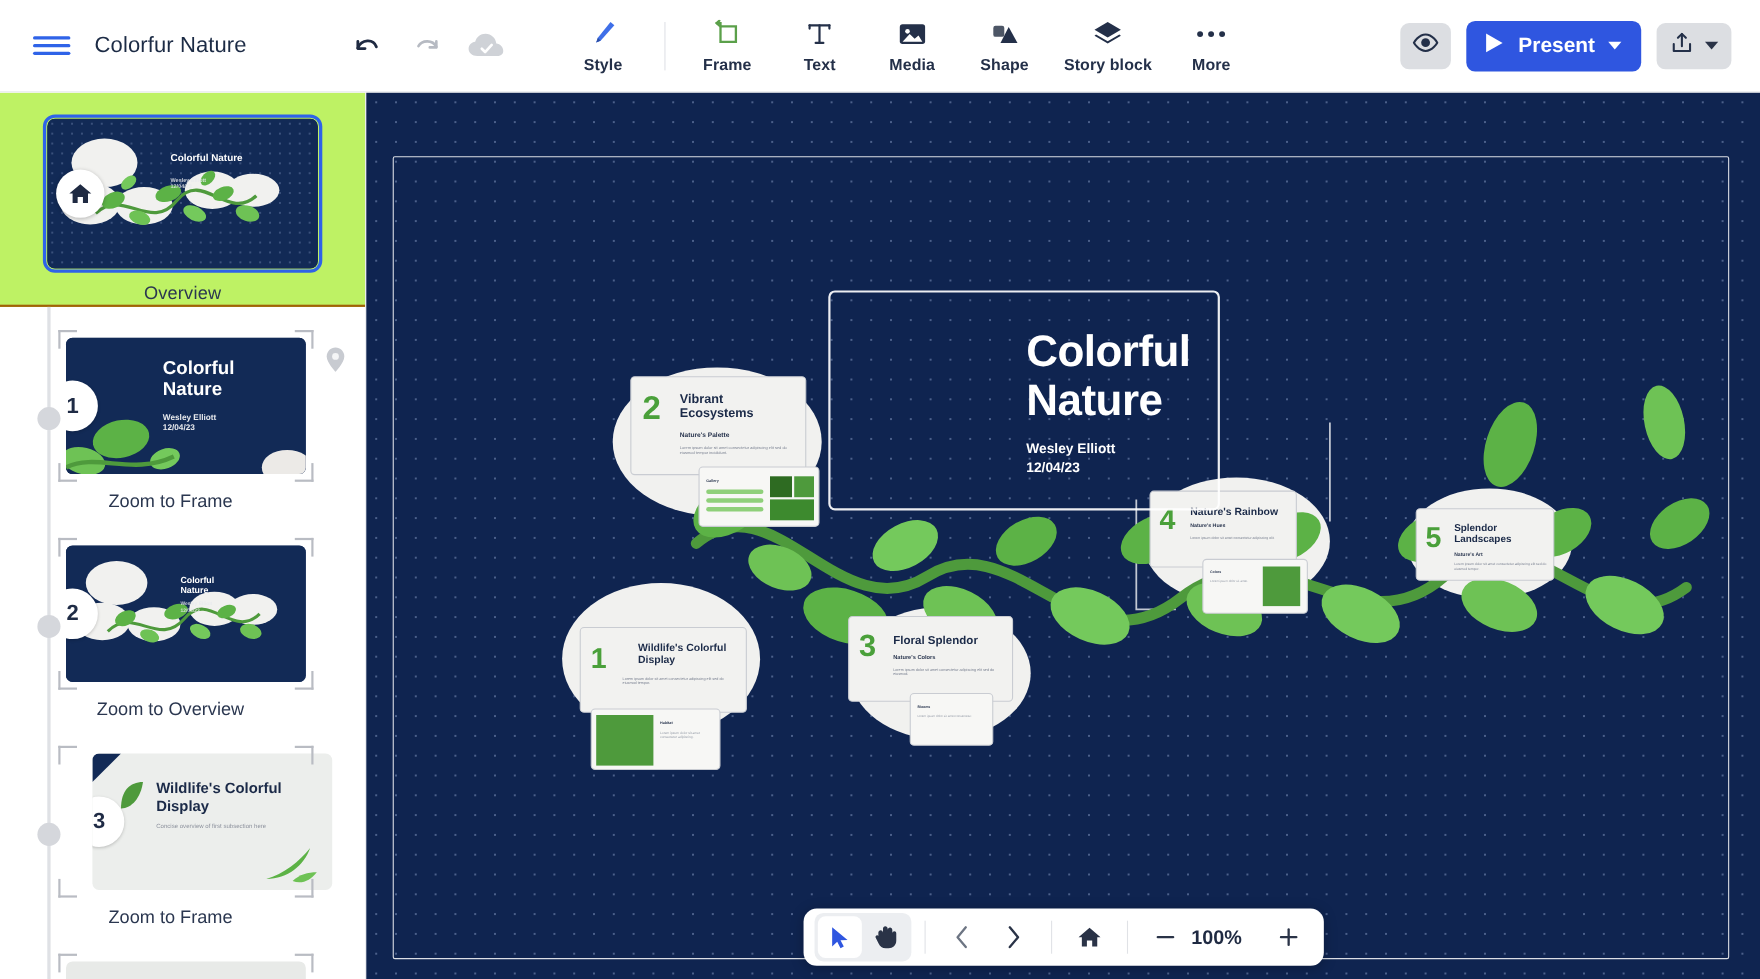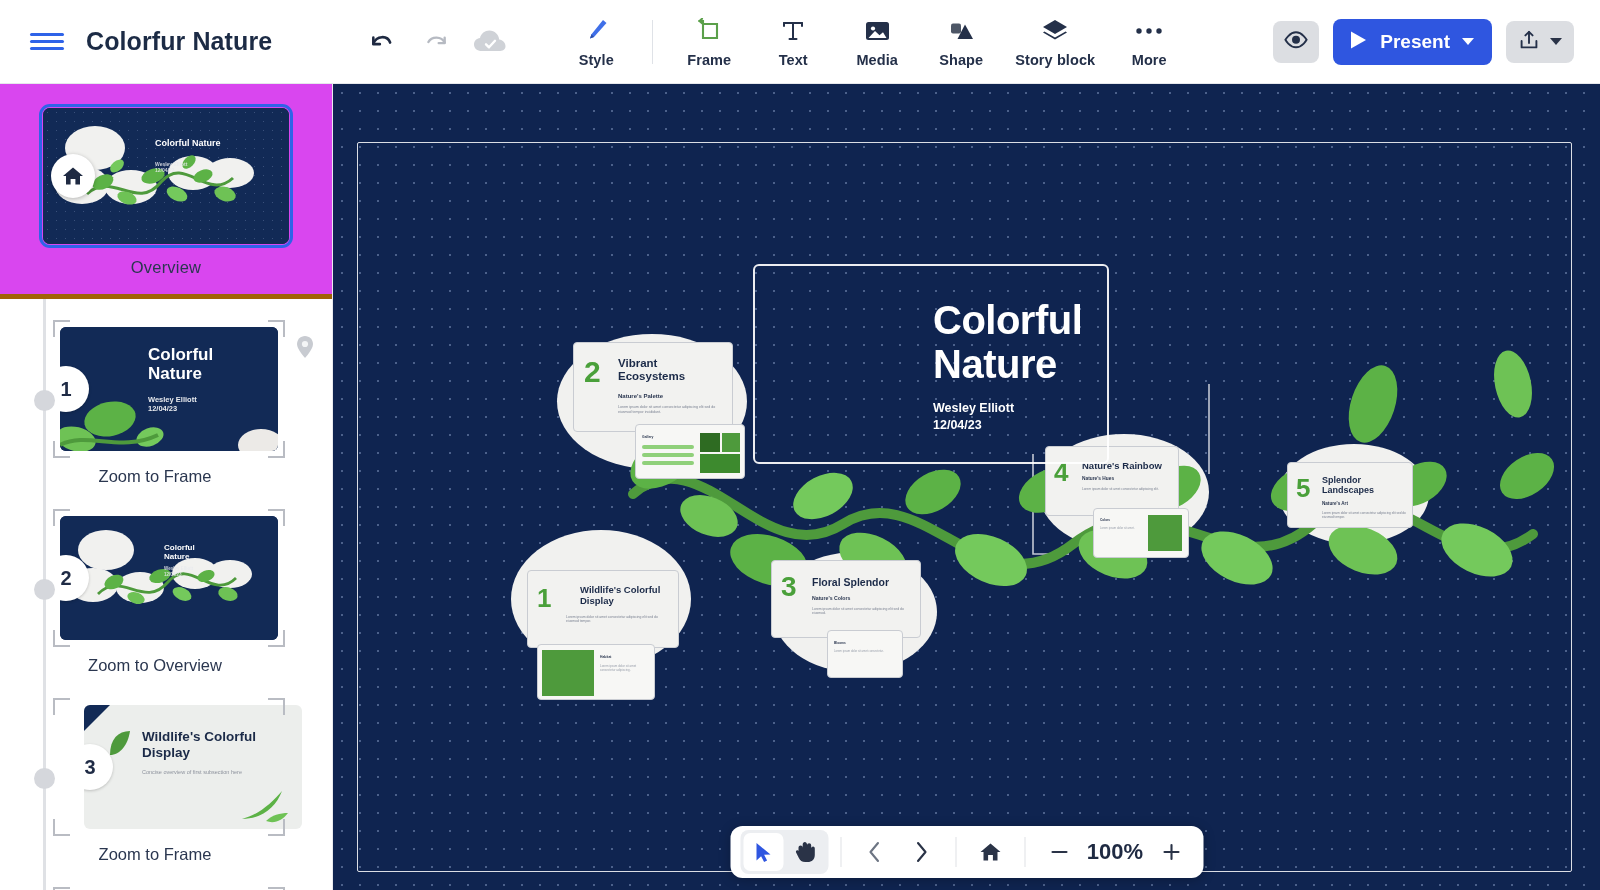--- a/index.html
+++ b/index.html
@@ -12,21 +12,21 @@
 
   
   .header {
     height: 84px; flex: 0 0 84px; background: #ffffff;
     border-bottom: 1px solid #e6e8ec;
     display: flex; align-items: center; position: relative; z-index: 30;
   }
   .hamburger { margin-left: 30px; width: 34px; height: 34px; display:flex; flex-direction:column;
     justify-content:center; gap:4px; cursor: pointer; }
   .hamburger i { display:block; height: 3px; background:#2f63e8; border-radius: 2px; }
-  .doc-title { margin-left: 22px; font-size: 25px; color:#1c2b45; font-weight: 700; letter-spacing:.1px; }
+  .doc-title { margin-left: 22px; font-size: 20px; color:#1c2b45; font-weight: 400; letter-spacing:.1px; }
 
   .hist { display:flex; align-items:center; gap: 18px; margin-left: 92px; }
   .icon-btn { width: 36px; height: 36px; display:flex; align-items:center; justify-content:center; cursor:pointer; border-radius:6px;}
   .undo-ic, .redo-ic { width: 26px; height: 26px; }
   .cloud { width: 34px; height: 26px; }
 
   .tools { display:flex; align-items:center; margin-left: 46px; gap: 0px; }
   .tool-sep { width:1px; height:44px; background:#dfe2e7; margin: 0 14px; }
   .tool {
     width: 84px; display:flex; flex-direction:column; align-items:center; gap:6px;
@@ -52,21 +52,21 @@
 
   
   .body { flex: 1 1 auto; display:flex; position: relative; min-height:0; }
 
   
   .sidebar {
     width: 333px; flex: 0 0 333px; background:#ffffff; position:relative;
     overflow: hidden; border-right: 1px solid #e9eaee;
   }
   .side-scroll { position:absolute; inset:0; overflow:hidden; }
-  .overview-block { background:#d946ef; padding: 24px 0 17px 0; border-bottom:5px solid #a16207; }
+  .overview-block { background:#bef264; padding: 24px 0 0 0; border-bottom:2px solid #a16207; }
   .thumb-wrap { position: relative; width: 246px; margin: 0 auto; }
   .thumb {
     width: 246px; height: 136px; border-radius: 7px; background:#122a56;
     position:relative; overflow:hidden; cursor:pointer;
   }
   .thumb.sel { outline: 3px solid #2f63e8; outline-offset: 1px; }
   .thumb-label { text-align:center; font-size:16.5px; color:#2b3750; margin-top: 14px; letter-spacing:.2px;}
 
   .slides { position:relative; padding-top: 6px; }
   .rail { position:absolute; left: 43px; top: 0; bottom: 0; width: 3px; background:#dfe1e5; }
@@ -127,21 +127,21 @@
   .bottombar {
     position:absolute; left: 50%; transform: translateX(-50%); bottom: 12px;
     height: 52px; background:#ffffff; border-radius: 12px; display:flex; align-items:center;
     padding: 0 10px; gap: 2px; box-shadow: 0 2px 12px rgba(0,0,0,.25); z-index: 20;
   }
   .bb-group { display:flex; align-items:center; background:#eceef1; border-radius:8px; padding:3px; gap:2px; }
   .bb-btn { width: 40px; height: 38px; border-radius:7px; display:flex; align-items:center; justify-content:center; cursor:pointer; }
   .bb-btn.active { background:#ffffff; }
   .bb-sep { width:1px; height:30px; background:#e0e2e6; margin: 0 10px; }
   .bb-plain { width: 44px; height: 40px; display:flex; align-items:center; justify-content:center; cursor:pointer; }
-  .zoom-val { font-size: 22px; color:#1f2a42; font-weight:600; width: 64px; text-align:center; }
+  .zoom-val { font-size: 18px; color:#1f2a42; font-weight:600; width: 64px; }
 </style>
 </head>
 <body>
 
 <div class="app">
 
   <div class="header">
 
     <div class="hamburger">
       <i></i>

